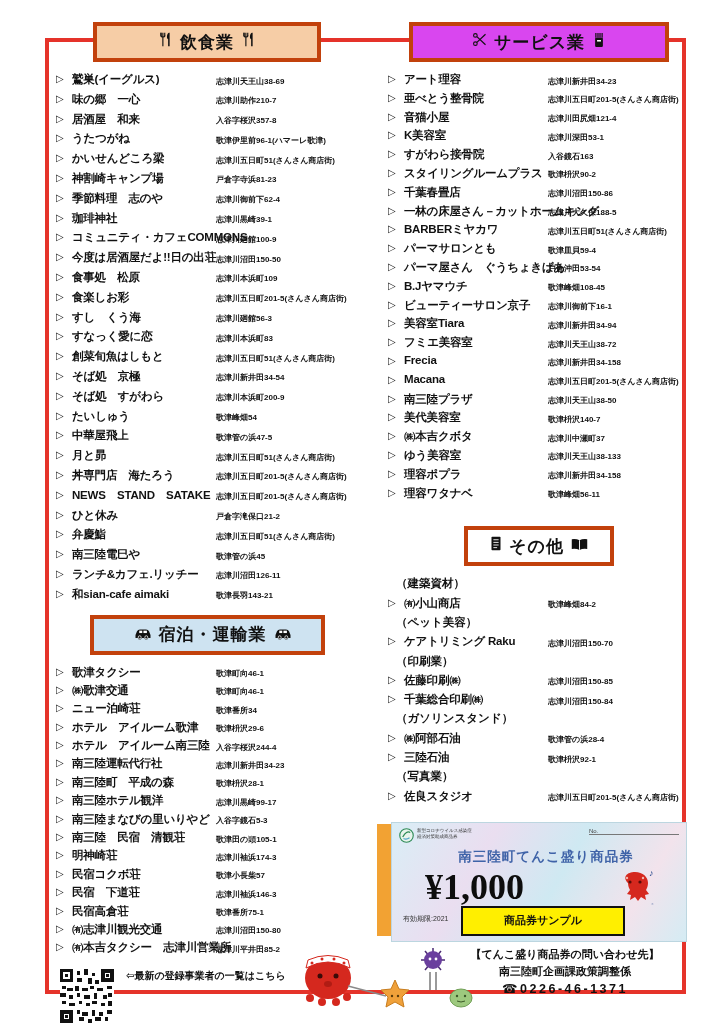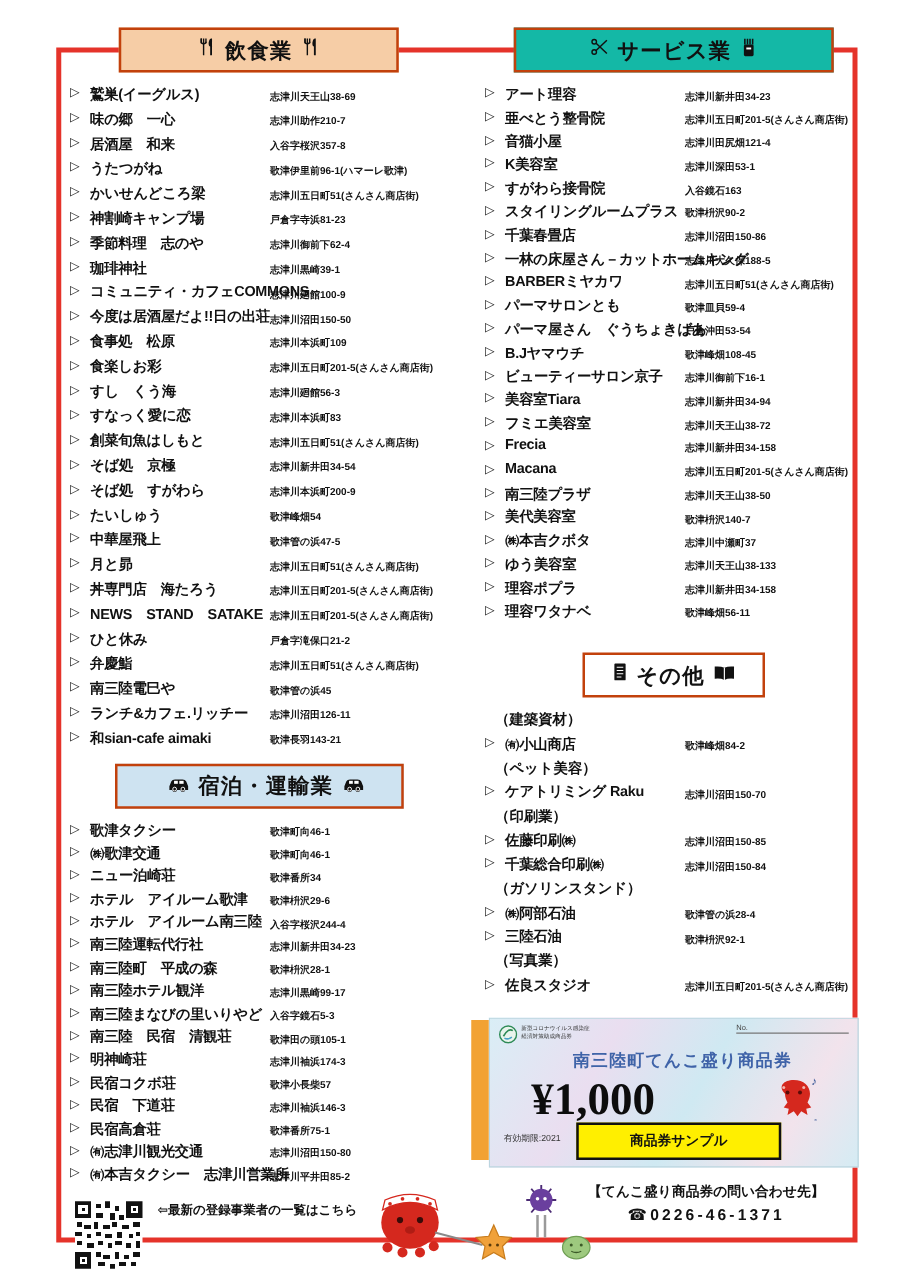--- a/index.html
+++ b/index.html
@@ -4,24 +4,24 @@
 <style>
   html,body{margin:0;padding:0;background:#fff;}
   .page{position:relative;width:728px;height:1024px;background:#ffffff;overflow:hidden;
         font-family:"Liberation Sans","DejaVu Sans",sans-serif;color:#111;}
   .red-frame{position:absolute;left:45px;top:38px;width:633px;height:948px;
              border:4px solid #e5332a;z-index:0;}
   .col{position:absolute;top:22px;z-index:2;}
   .col-left{left:56px;width:302px;}
   .col-right{left:388px;width:302px;}
   .sec-header{display:flex;align-items:center;justify-content:center;gap:7px;
-              border:2px solid #c2410c;height:32px;font-weight:700;font-size:17px;
+              border:4px solid #c2410c;height:32px;font-weight:700;font-size:17px;
               letter-spacing:1px;margin:0 auto 10px auto;background:#fff;}
   .hdr-restaurants{width:220px;background:#f6cda6;}
-  .hdr-services{width:252px;background:#14b8a6;}
+  .hdr-services{width:252px;background:#d946ef;}
   .hdr-lodging{width:216px;background:#cee3f1;margin-top:8px;padding-left:11px;}
   .hdr-others{width:142px;background:#ffffff;margin-top:22px;}
   .rows{position:relative;}
   .row{position:relative;height:19.8px;}
   .rows-lodging .row{height:18.4px;}
   .rows-services .row{height:18.8px;}
   .rows-others .row{height:19.3px;}
   .marker{position:absolute;left:0;top:1px;font-size:10px;color:#222;}
   .bname{position:absolute;left:16px;top:0;font-size:11.5px;font-weight:700;
          white-space:nowrap;letter-spacing:-0.2px;}
@@ -717,15 +717,16 @@
     <g>
       <ellipse cx="163" cy="52" rx="11" ry="9" fill="#9dc97e" stroke="#6f9e54" stroke-width="1"></ellipse>
       <circle cx="159" cy="50" r="1.2" fill="#3c5a28"></circle>
         <circle cx="167" cy="50" r="1.2" fill="#3c5a28"></circle>
       <path d="M159 55q4 2 8 0" stroke="#3c5a28" stroke-width="1" fill="none"></path>
     </g>
   </svg>
 
   <div class="contact">
     <div class="c1">【てんこ盛り商品券の問い合わせ先】</div>
+    <div class="c2">南三陸町企画課政策調整係</div>
     <div class="c3">☎0226-46-1371</div>
   </div>
 </div>
 
 </body></html>

